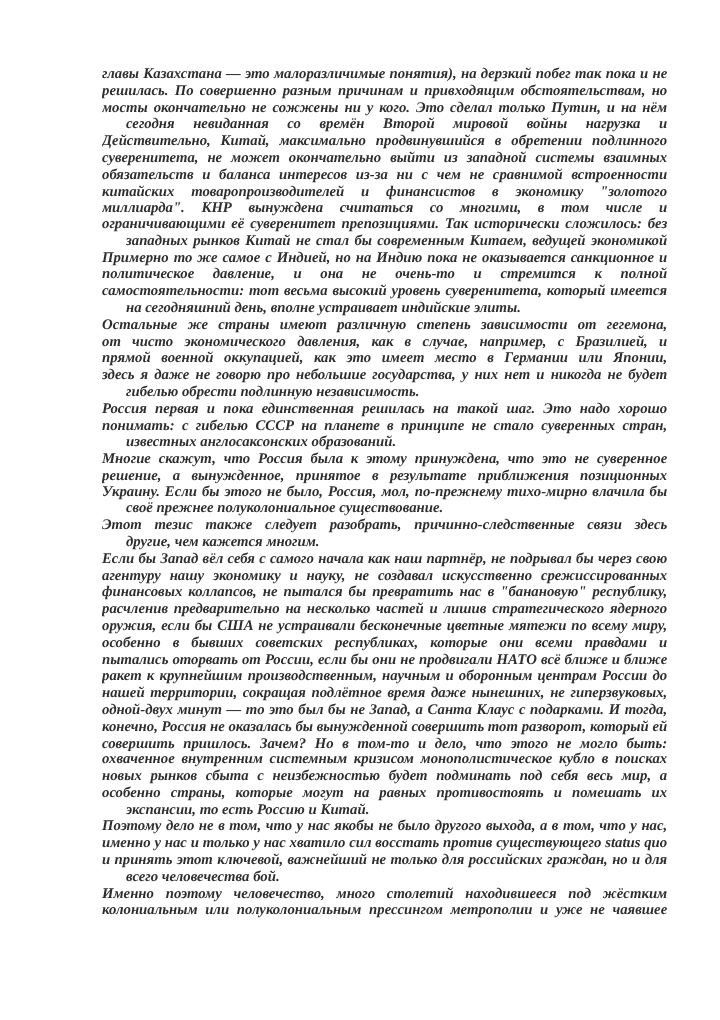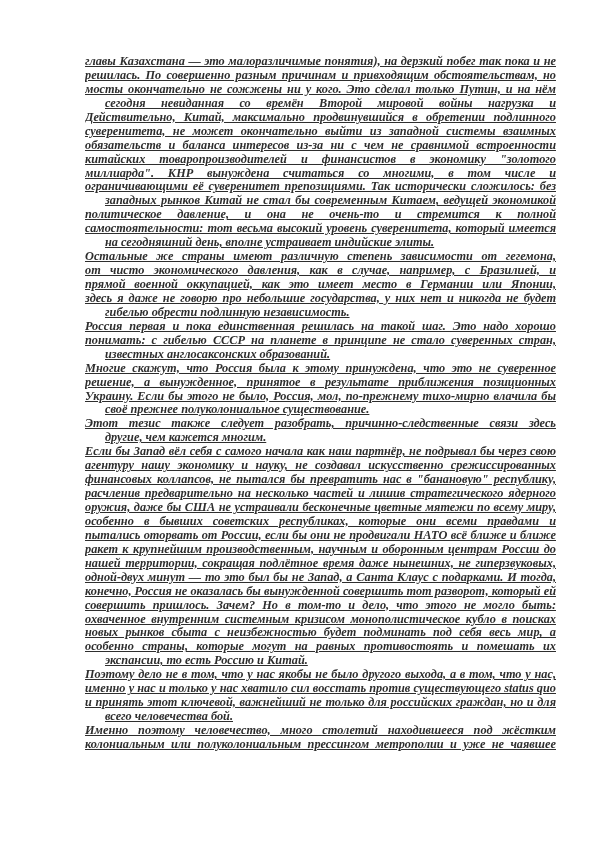--- a/index.html
+++ b/index.html
@@ -17,21 +17,20 @@
     color: #2e2e2e;
   }
   .line {
     display: block;
     white-space: nowrap;
     height: 13.94px;
     text-align: justify;
     text-align-last: justify;
     white-space: normal;
     overflow: hidden;
-    text-decoration: underline;
   }
   .line.last { text-align-last: left; margin-left: 20px; }
 </style>
 </head>
 <body>
 
 <div class="page">
   <div>
     <span class="line">главы Казахстана — это малоразличимые понятия), на дерзкий побег так пока и не</span>
     <span class="line">решилась. По совершенно разным причинам и привходящим обстоятельствам, но</span>
@@ -41,20 +40,21 @@
   <div>
     <span class="line">Действительно, Китай, максимально продвинувшийся в обретении подлинного</span>
     <span class="line">суверенитета, не может окончательно выйти из западной системы взаимных</span>
     <span class="line">обязательств и баланса интересов из-за ни с чем не сравнимой встроенности</span>
     <span class="line">китайских товаропроизводителей и финансистов в экономику "золотого</span>
     <span class="line">миллиарда". КНР вынуждена считаться со многими, в том числе и</span>
     <span class="line">ограничивающими её суверенитет препозициями. Так исторически сложилось: без</span>
     <span class="line last">западных рынков Китай не стал бы современным Китаем, ведущей экономикой мира.</span>
   </div>
   <div>
+    <span class="line">Примерно то же самое с Индией, но на Индию пока не оказывается санкционное и</span>
     <span class="line">политическое давление, и она не очень-то и стремится к полной</span>
     <span class="line">самостоятельности: тот весьма высокий уровень суверенитета, который имеется</span>
     <span class="line last">на сегодняшний день, вполне устраивает индийские элиты.</span>
   </div>
   <div>
     <span class="line">Остальные же страны имеют различную степень зависимости от гегемона, начиная</span>
     <span class="line">от чисто экономического давления, как в случае, например, с Бразилией, и заканчивая</span>
     <span class="line">прямой военной оккупацией, как это имеет место в Германии или Японии, заметьте,</span>
     <span class="line">здесь я даже не говорю про небольшие государства, у них нет и никогда не будет</span>
     <span class="line last">гибелью обрести подлинную независимость.</span>
@@ -72,21 +72,21 @@
   </div>
   <div>
     <span class="line">Этот тезис также следует разобрать, причинно-следственные связи здесь несколько</span>
     <span class="line last">другие, чем кажется многим.</span>
   </div>
   <div>
     <span class="line">Если бы Запад вёл себя с самого начала как наш партнёр, не подрывал бы через свою</span>
     <span class="line">агентуру нашу экономику и науку, не создавал искусственно срежиссированных</span>
     <span class="line">финансовых коллапсов, не пытался бы превратить нас в "банановую" республику,</span>
     <span class="line">расчленив предварительно на несколько частей и лишив стратегического ядерного</span>
-    <span class="line">оружия, даже бы США не устраивали бесконечные цветные мятежи по всему миру,</span>
+    <span class="line">оружия, если бы США не устраивали бесконечные цветные мятежи по всему миру,</span>
     <span class="line">особенно в бывших советских республиках, которые они всеми правдами и неправдами</span>
     <span class="line">пытались оторвать от России, если бы они не продвигали НАТО всё ближе и ближе к</span>
     <span class="line">ракет к крупнейшим производственным, научным и оборонным центрам России до</span>
     <span class="line">нашей территории, сокращая подлётное время даже нынешних, не гиперзвуковых,</span>
     <span class="line">одной-двух минут — то это был бы не Запад, а Санта Клаус с подарками. И тогда,</span>
     <span class="line">конечно, Россия не оказалась бы вынужденной совершить тот разворот, который ей</span>
     <span class="line">совершить пришлось. Зачем? Но в том-то и дело, что этого не могло быть:</span>
     <span class="line">охваченное внутренним системным кризисом монополистическое кубло в поисках</span>
     <span class="line">новых рынков сбыта с неизбежностью будет подминать под себя весь мир, а</span>
     <span class="line">особенно страны, которые могут на равных противостоять и помешать их</span>

